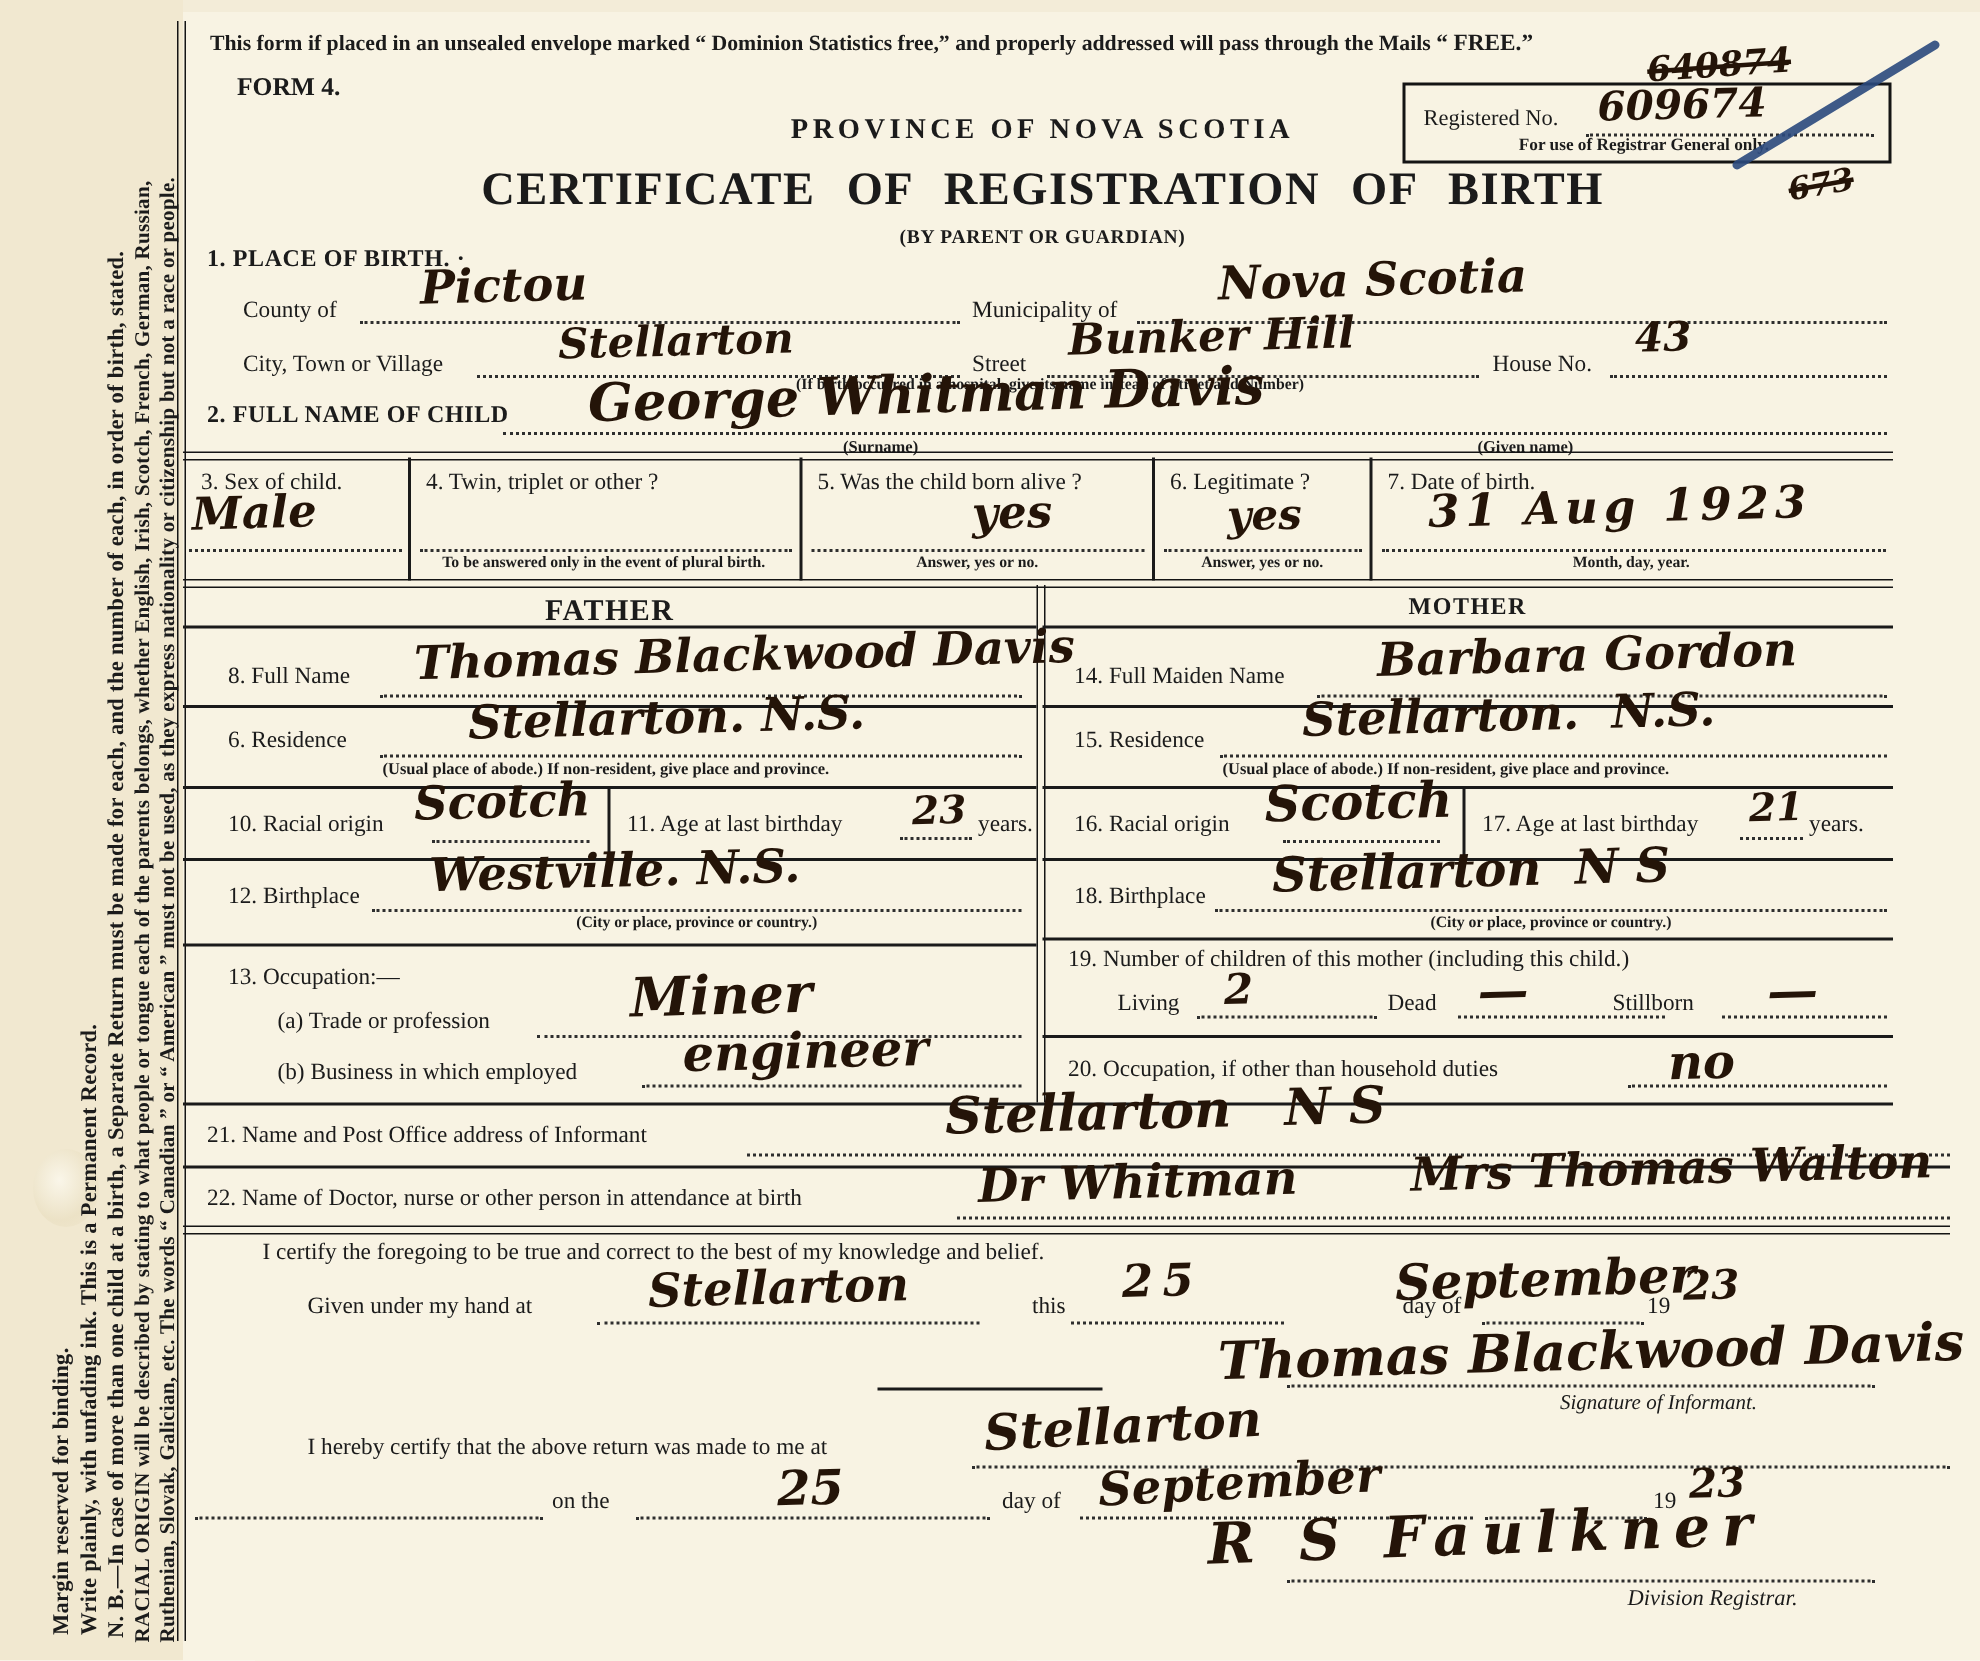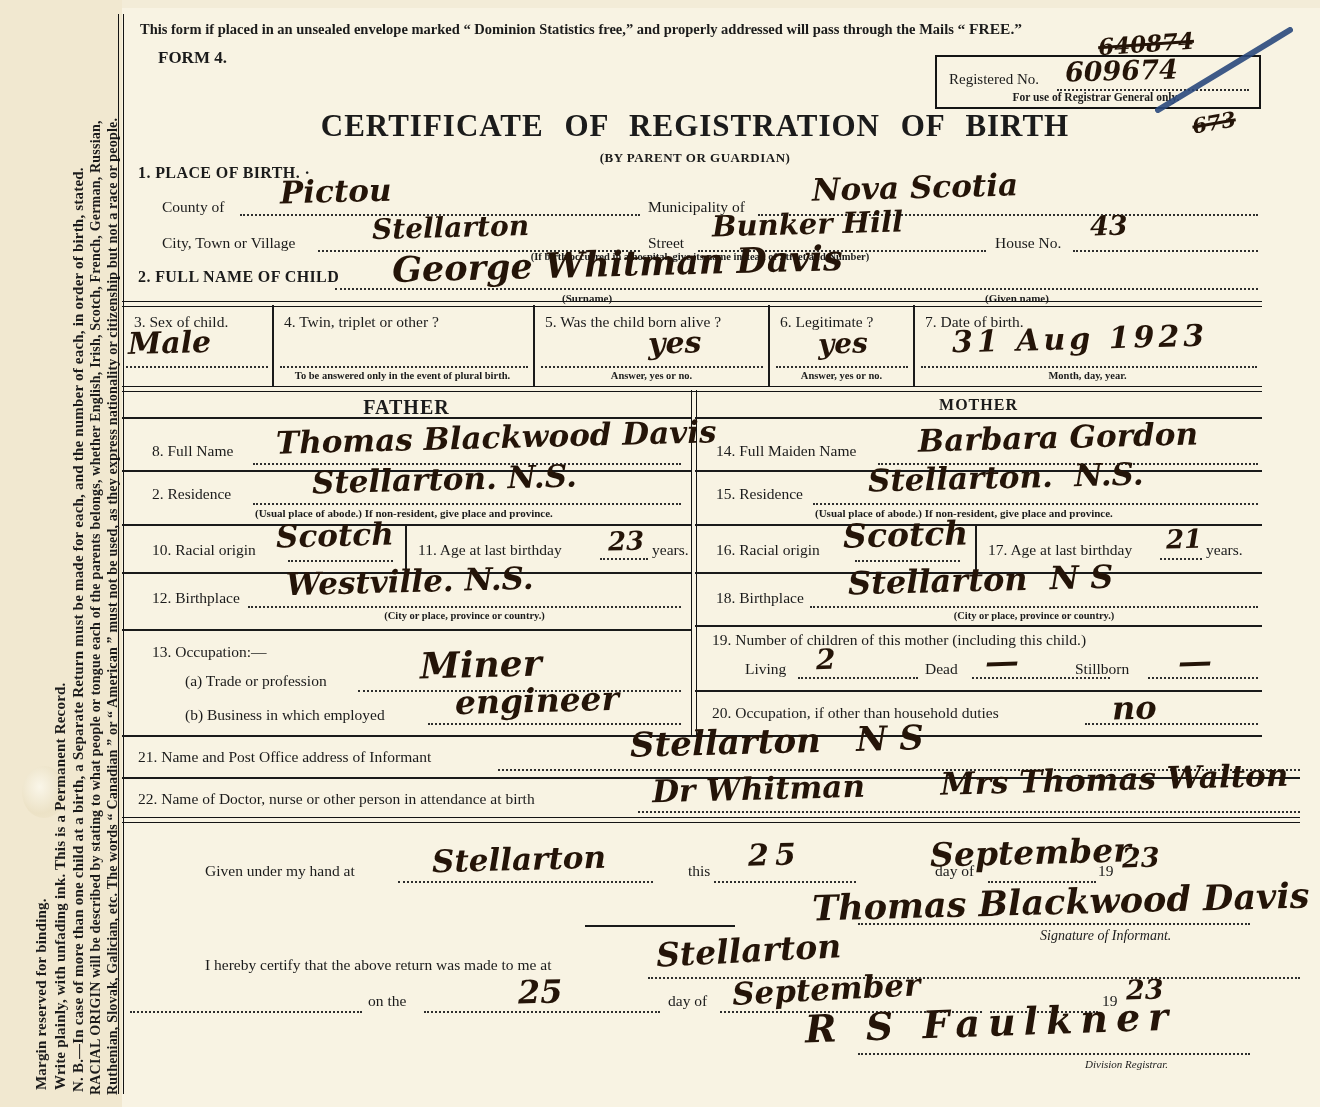--- a/index.html
+++ b/index.html
@@ -47,20 +47,21 @@
   <div class="vmargin" style="left:70px;top:1092px;">N. B.—In case of more than one child at a birth, a Separate Return must be made for each, and the number of each, in order of birth, stated.</div>
   <div class="vmargin" style="left:88px;top:1095px;font-size:14px;">RACIAL ORIGIN will be described by stating to what people or tongue each of the parents belongs, whether English, Irish, Scotch, French, German, Russian,</div>
   <div class="vmargin" style="left:105px;top:1095px;font-size:14px;">Ruthenian, Slovak, Galician, etc.   The words “ Canadian ” or “ American ” must not be used, as they express nationality or citizenship but not a race or people.</div>
   <div class="vr2" style="left:118px;top:14px;height:1080px;"></div>
 
   <div class="abs" style="left:140px;top:20px;font-size:14.5px;font-weight:bold;white-space:nowrap;">
     <span>This form if placed in an unsealed envelope marked “ Dominion Statistics free,” and properly addressed will pass through the Mails</span>
     <span style="font-size:15.5px;">“ FREE.”</span>
   </div>
   <div class="abs" style="left:158px;top:48px;font-size:17px;font-weight:bold;">FORM 4.</div>
+  <div class="abs center" style="left:130px;width:1130px;top:76px;font-size:19px;font-weight:bold;letter-spacing:3px;">PROVINCE OF NOVA SCOTIA</div>
 
   <div class="abs" style="left:935px;top:55px;width:322px;height:50px;border:2.5px solid #141414;background:#f8f3e3;">
     <div class="abs" style="left:12px;top:14px;font-size:15px;">Registered No.</div>
     <div class="abs hw" style="left:128px;top:0px;font-size:27px;">609674</div>
     <div class="dot" style="left:120px;top:32px;width:192px;"></div>
     <div class="abs center" style="left:0;width:318px;top:34px;font-size:11.5px;font-weight:bold;">For use of Registrar General only.</div>
   </div>
   <div class="abs hw strike" style="left:1098px;top:32px;font-size:23px;transform:rotate(-4deg);">640874</div>
   <svg class="abs" style="left:1140px;top:22px;" width="160" height="95">
     <line x1="18" y1="88" x2="150" y2="8" stroke="#2b4a7e" stroke-width="6" stroke-linecap="round" opacity="0.9"></line>
@@ -129,21 +130,21 @@
   <div class="vr2" style="left:691px;top:390px;height:345px;"></div>
 
   <div class="abs center" style="left:122px;width:569px;top:396px;font-size:20px;font-weight:bold;letter-spacing:1px;">FATHER</div>
   <div class="ln" style="left:122px;top:417px;width:569px;"></div>
 
   <div class="abs lbl" style="left:152px;top:442px;">8. Full Name</div>
   <div class="dot" style="left:253px;top:463px;width:428px;"></div>
   <div class="abs hw" style="left:276px;top:422px;font-size:31px;">Thomas Blackwood Davis</div>
   <div class="ln" style="left:122px;top:470px;width:569px;"></div>
 
-  <div class="abs lbl" style="left:152px;top:485px;">2. Residence</div>
+  <div class="abs lbl" style="left:152px;top:485px;">6. Residence</div>
   <div class="dot" style="left:253px;top:503px;width:428px;"></div>
   <div class="abs hw" style="left:312px;top:464px;font-size:31px;">Stellarton. N.S.</div>
   <div class="abs cap" style="left:255px;top:507px;">(Usual place of abode.)   If non-resident, give place and province.</div>
   <div class="ln" style="left:122px;top:524px;width:569px;height:2px;"></div>
 
   <div class="abs lbl" style="left:152px;top:541px;">10. Racial origin</div>
   <div class="abs hw" style="left:276px;top:520px;font-size:31px;">Scotch</div>
   <div class="dot" style="left:288px;top:560px;width:105px;"></div>
   <div class="vl" style="left:405px;top:524px;height:48px;"></div>
   <div class="abs lbl" style="left:418px;top:541px;">11. Age at last birthday</div>
@@ -217,20 +218,21 @@
   <div class="abs lbl" style="left:138px;top:748px;">21. Name and Post Office address of Informant</div>
   <div class="dot" style="left:498px;top:769px;width:802px;"></div>
   <div class="abs hw" style="left:630px;top:724px;font-size:34px;">Stellarton   N S</div>
   <div class="ln" style="left:122px;top:777px;width:1178px;height:2px;"></div>
 
   <div class="abs lbl" style="left:138px;top:790px;">22. Name of Doctor, nurse or other person in attendance at birth</div>
   <div class="dot" style="left:638px;top:811px;width:662px;"></div>
   <div class="abs hw" style="left:652px;top:768px;font-size:31px;">Dr Whitman       Mrs Thomas Walton</div>
   <div class="dr" style="left:122px;top:817px;width:1178px;"></div>
 
+  <div class="abs lbl" style="left:175px;top:826px;">I certify the foregoing to be true and correct to the best of my knowledge and belief.</div>
   <div class="abs lbl" style="left:205px;top:862px;">Given under my hand at</div>
   <div class="dot" style="left:398px;top:881px;width:255px;"></div>
   <div class="abs hw" style="left:432px;top:844px;font-size:31px;">Stellarton</div>
   <div class="abs lbl" style="left:688px;top:862px;">this</div>
   <div class="dot" style="left:714px;top:881px;width:142px;"></div>
   <div class="abs hw" style="left:748px;top:840px;font-size:30px;letter-spacing:6px;">25</div>
   <div class="abs lbl" style="left:935px;top:862px;">day of</div>
   <div class="dot" style="left:988px;top:881px;width:108px;"></div>
   <div class="abs hw" style="left:930px;top:836px;font-size:33px;">September</div>
   <div class="abs lbl" style="left:1098px;top:862px;">19</div>
@@ -251,14 +253,14 @@
   <div class="abs hw" style="left:518px;top:976px;font-size:32px;">25</div>
   <div class="abs lbl" style="left:668px;top:992px;">day of</div>
   <div class="dot" style="left:720px;top:1011px;width:262px;"></div>
   <div class="abs hw" style="left:732px;top:974px;font-size:31px;transform:rotate(-3deg);">September</div>
   <div class="dot" style="left:990px;top:1011px;width:108px;"></div>
   <div class="abs lbl" style="left:1102px;top:992px;">19</div>
   <div class="abs hw" style="left:1126px;top:976px;font-size:27px;">23</div>
 
   <div class="abs hw" style="left:805px;top:1004px;font-size:38px;letter-spacing:8px;transform:rotate(-2deg);">R S Faulkner</div>
   <div class="dot" style="left:858px;top:1053px;width:392px;"></div>
-  <div class="abs lbl ital" style="left:1085px;top:1058px;font-size:11px;">Division Registrar.</div>
+  <div class="abs lbl ital" style="left:1085px;top:1058px;font-size:15px;">Division Registrar.</div>
 </div>
 
 </body></html>

